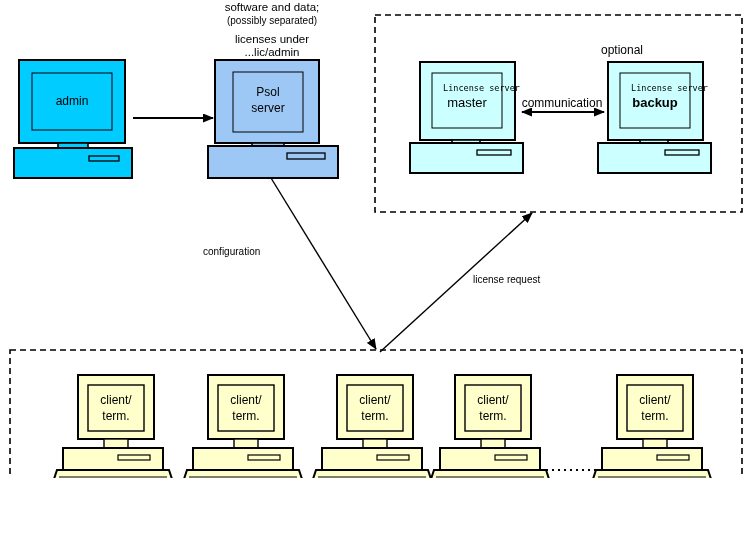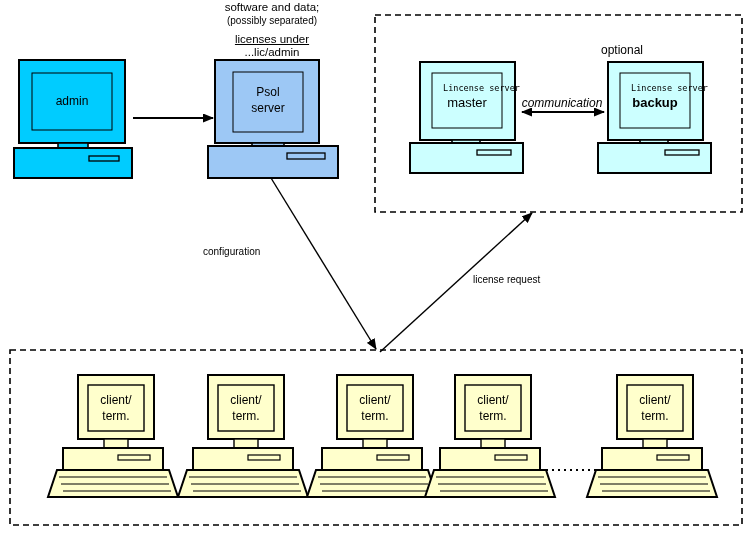--- a/index.html
+++ b/index.html
@@ -1,19 +1,19 @@
 <!DOCTYPE html>
 <html><head>
 <meta charset="utf-8">
 <style>
   html,body{margin:0;padding:0;background:#ffffff;}
   body{font-family:"Liberation Sans",sans-serif;}
   #canvas{
     position:relative;
-    width:750px;height:538px;
+    width:750px;height:478px;
     background:#ffffff;
     overflow:hidden;
   }
   svg#diagram{position:absolute;left:0;top:0;width:750px;height:538px;}
 
   
   .lbl{position:absolute;color:#000;white-space:nowrap;}
   .lbl-center{transform:translateX(-50%);text-align:center;}
 
   .t-caption{font-size:11.5px;line-height:13px;}
@@ -128,37 +128,37 @@
 
     <line x1="522" y1="112" x2="604" y2="112" stroke="#000" stroke-width="1.8" marker-end="url(#arw)" marker-start="url(#arwStart)"></line>
 
     <line x1="271" y1="178" x2="376" y2="349" stroke="#000" stroke-width="1.4" marker-end="url(#arw)"></line>
 
     <line x1="380" y1="352" x2="532" y2="213" stroke="#000" stroke-width="1.4" marker-end="url(#arw)"></line>
   </svg>
 
   <div class="lbl lbl-center t-caption" style="left:272px;top:1px;">software and data;</div>
   <div class="lbl lbl-center t-caption-sm" style="left:272px;top:15px;">(possibly separated)</div>
-  <div class="lbl lbl-center t-caption" style="left:272px;top:33px;text-decoration:underline;">licenses under</div>
+  <div class="lbl lbl-center t-caption" style="left:272px;top:33px;">licenses under</div>
   <div class="lbl lbl-center t-caption" style="left:272px;top:46px;">...lic/admin</div>
 
   <div class="lbl lbl-center t-screen" style="left:72px;top:94px;">admin</div>
 
   <div class="lbl lbl-center t-screen" style="left:268px;top:85px;">Psol</div>
   <div class="lbl lbl-center t-screen" style="left:268px;top:101px;">server</div>
 
   <div class="lbl lbl-center t-screen-sm" style="left:467px;top:83px;">Lincense server</div>
   <div class="lbl lbl-center t-screen-big" style="left:467px;top:95px;">master</div>
 
   <div class="lbl lbl-center t-screen-sm" style="left:655px;top:83px;">Lincense server</div>
   <div class="lbl lbl-center t-screen-big" style="left:655px;top:95px;font-weight:bold;">backup</div>
 
   <div class="lbl lbl-center t-plain" style="left:622px;top:43px;">optional</div>
 
-  <div class="lbl lbl-center t-plain" style="left:562px;top:96px;font-style:italic;">communication</div>
+  <div class="lbl lbl-center t-plain" style="left:562px;top:96px;">communication</div>
 
   <div class="lbl t-bold" style="left:203px;top:246px;">configuration</div>
 
   <div class="lbl t-bold" style="left:473px;top:274px;text-align:center;">license request</div>
 
   <div class="lbl lbl-center t-screen" style="left:116px;top:393px;">client/</div>
   <div class="lbl lbl-center t-screen" style="left:116px;top:409px;">term.</div>
 
   <div class="lbl lbl-center t-screen" style="left:246px;top:393px;">client/</div>
   <div class="lbl lbl-center t-screen" style="left:246px;top:409px;">term.</div>

